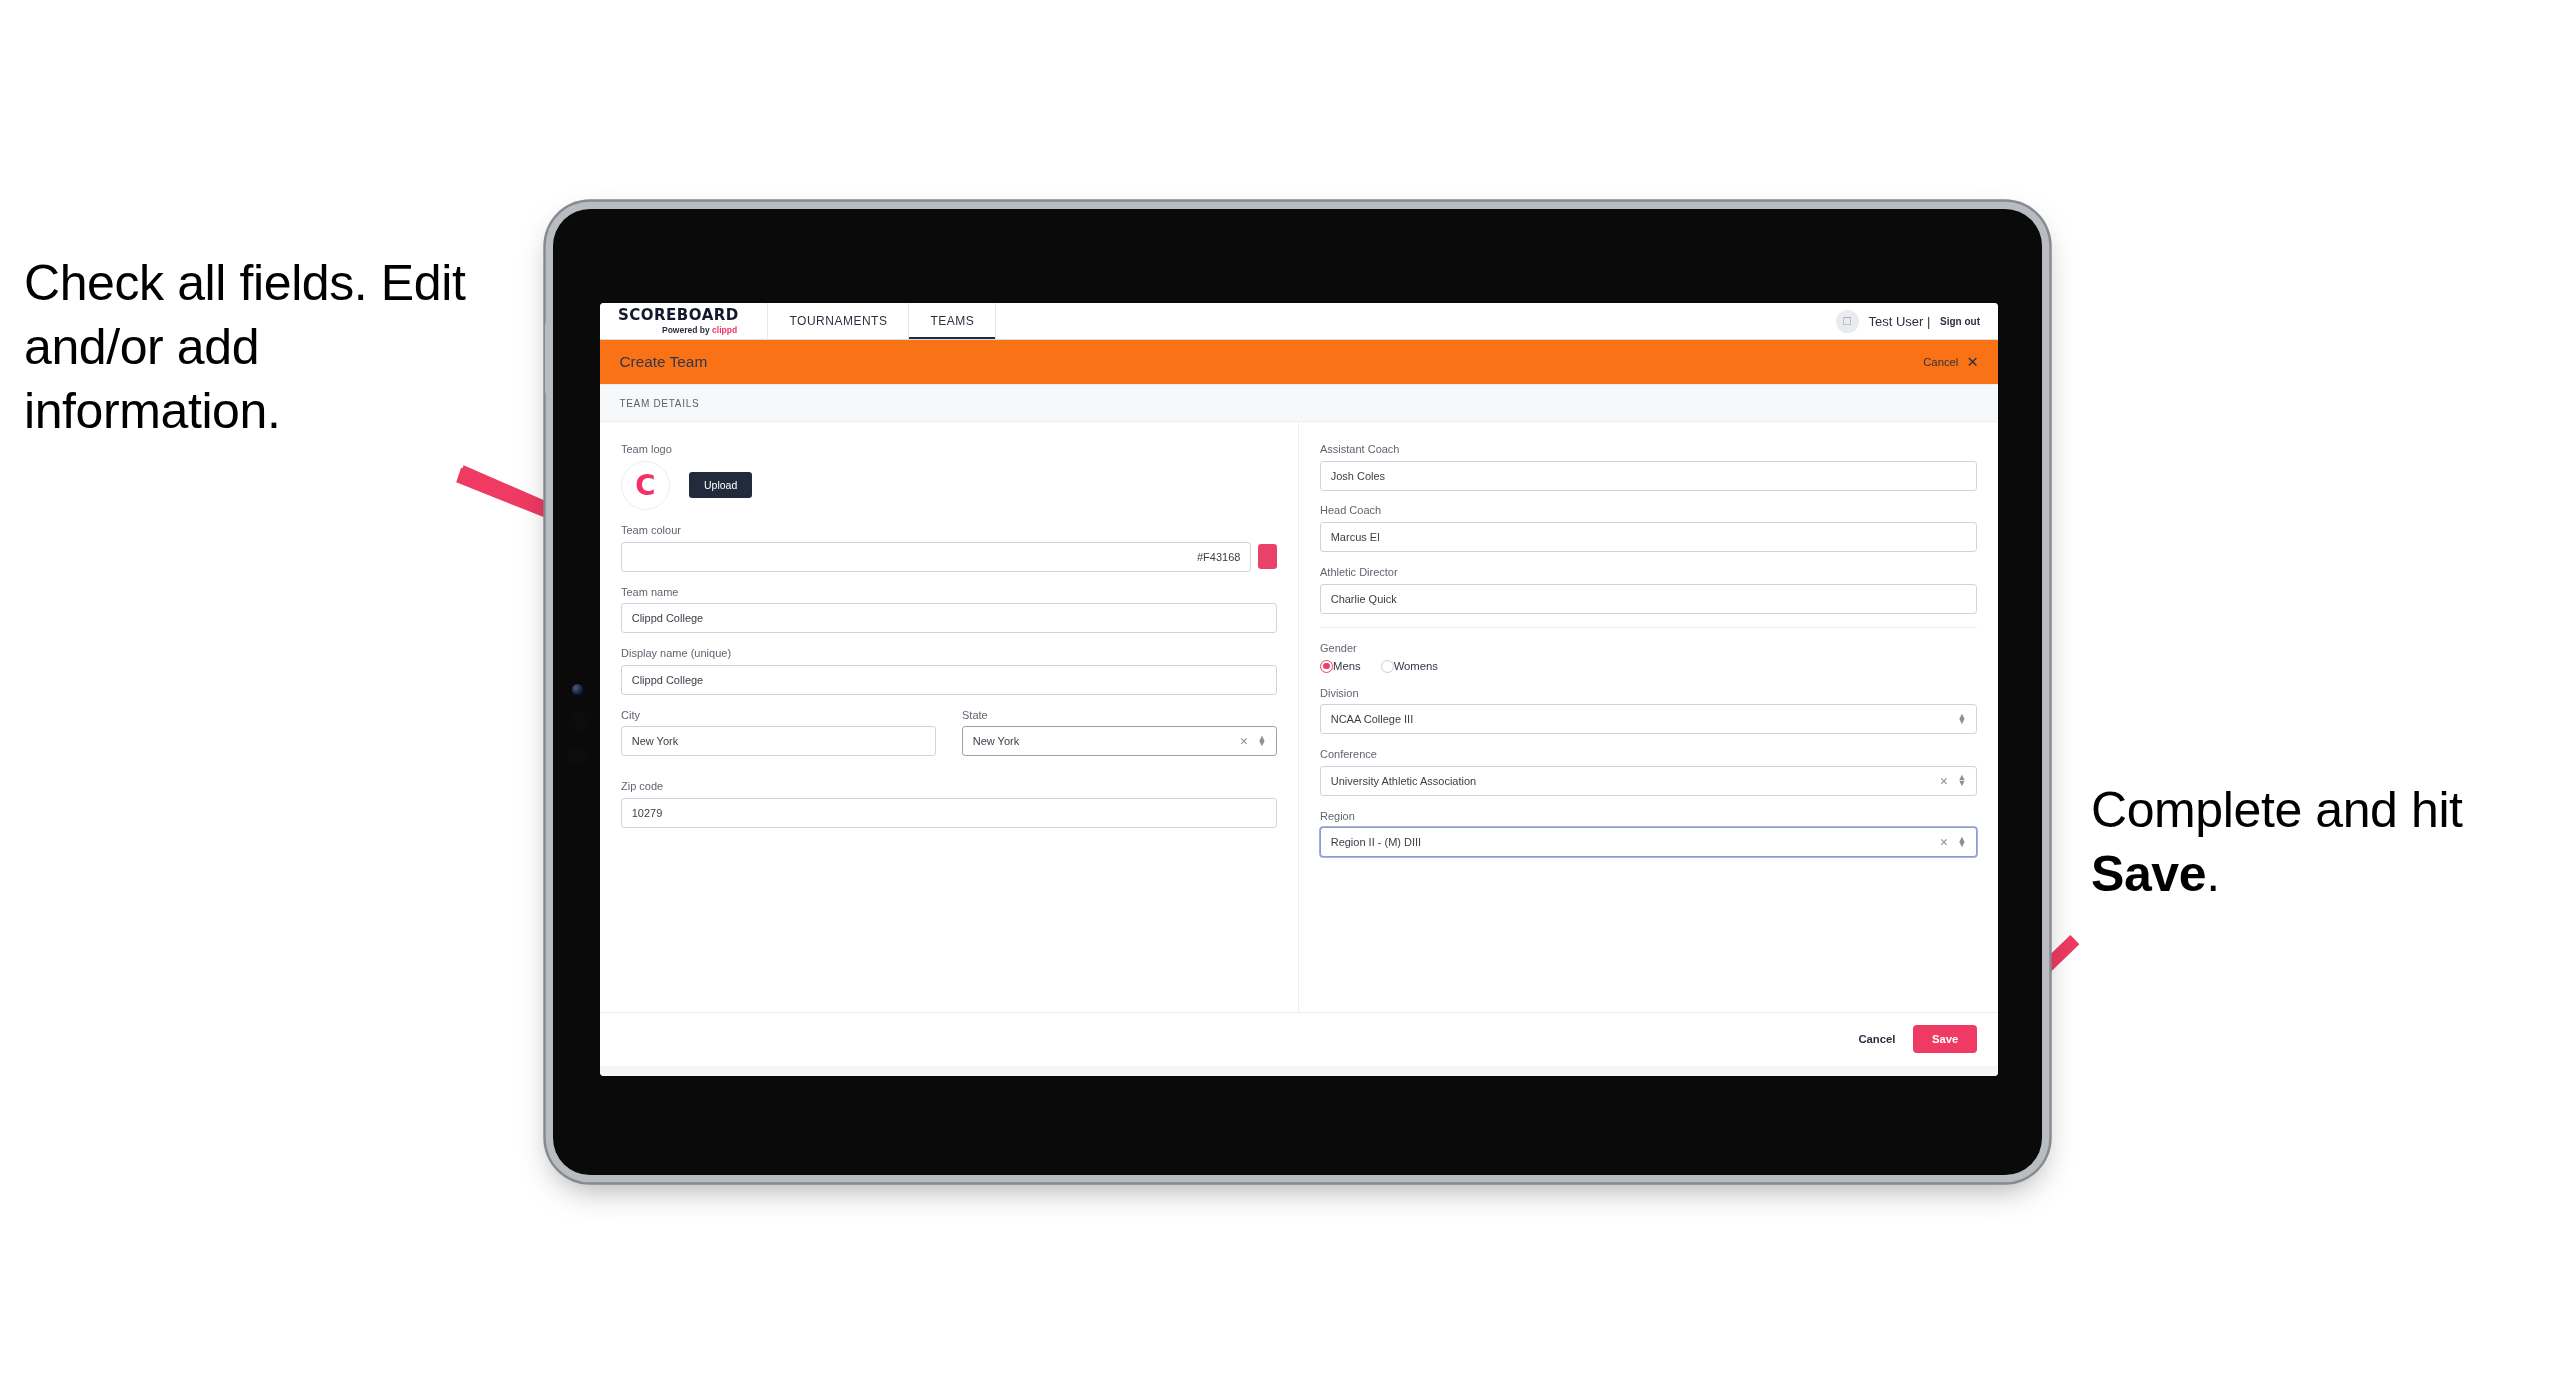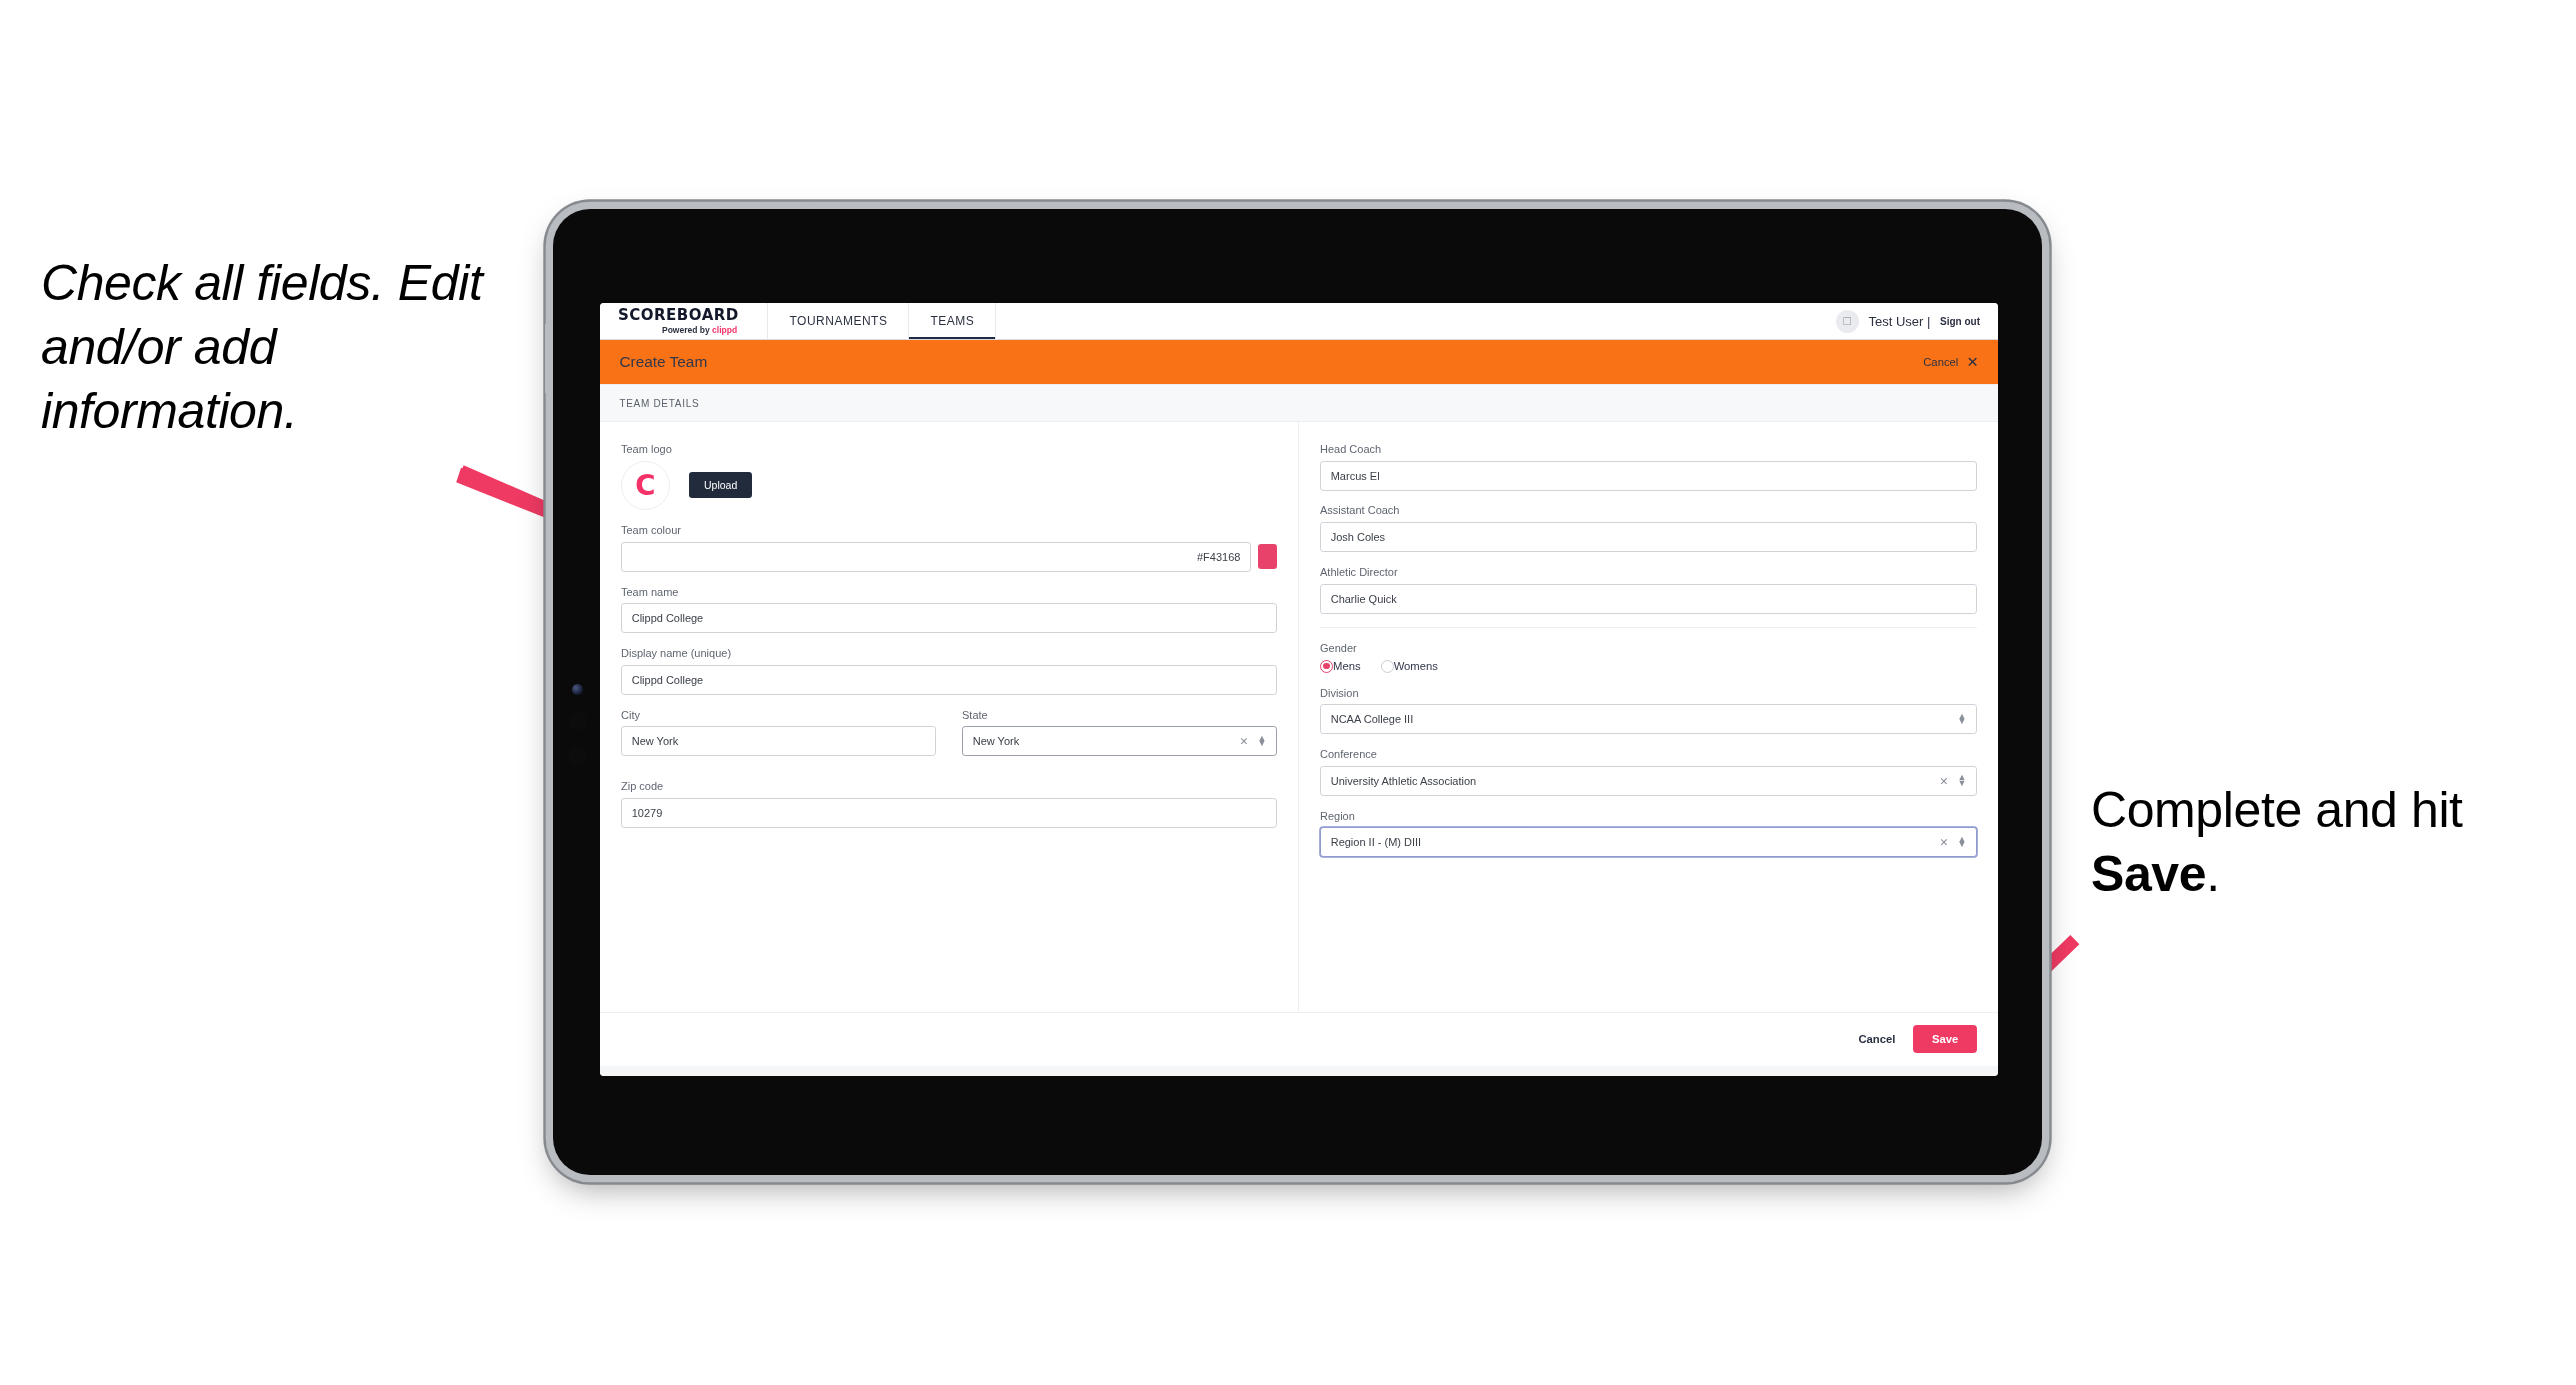--- a/index.html
+++ b/index.html
@@ -8,21 +8,21 @@
 
   
   .annot {
     position:absolute;
     color:#000;
     font-size:50px;
     line-height:1.28;
     letter-spacing:-0.4px;
     font-weight:400;
   }
-  #annot-left  { left:41px;  top:251px;  width:486px;font-style:italic; }
+  #annot-left  { left:24px;  top:251px;  width:486px; }
   #annot-right { left:2091px; top:778px; width:454px; }
   .annot b { font-weight:700; }
 
   .arrow { position:absolute; }
 
   
   #tablet {
     position:absolute;
     left:553px; top:209px;
     width:1489px; height:966px;
@@ -270,30 +270,30 @@
         <div class="field">
           <span class="val">10279</span>
         </div>
       </div>
 
     </div>
 
     <div id="col-right">
 
       <div class="fgroup">
+        <div class="label">Assistant Coach</div>
+        <div class="field">
+          <span class="val">Josh Coles</span>
+        </div>
+      </div>
+
+      <div class="fgroup">
         <div class="label">Head Coach</div>
         <div class="field">
           <span class="val">Marcus El</span>
-        </div>
-      </div>
-
-      <div class="fgroup">
-        <div class="label">Assistant Coach</div>
-        <div class="field">
-          <span class="val">Josh Coles</span>
         </div>
       </div>
 
       <div class="fgroup">
         <div class="label">Athletic Director</div>
         <div class="field">
           <span class="val">Charlie Quick</span>
         </div>
       </div>
 

